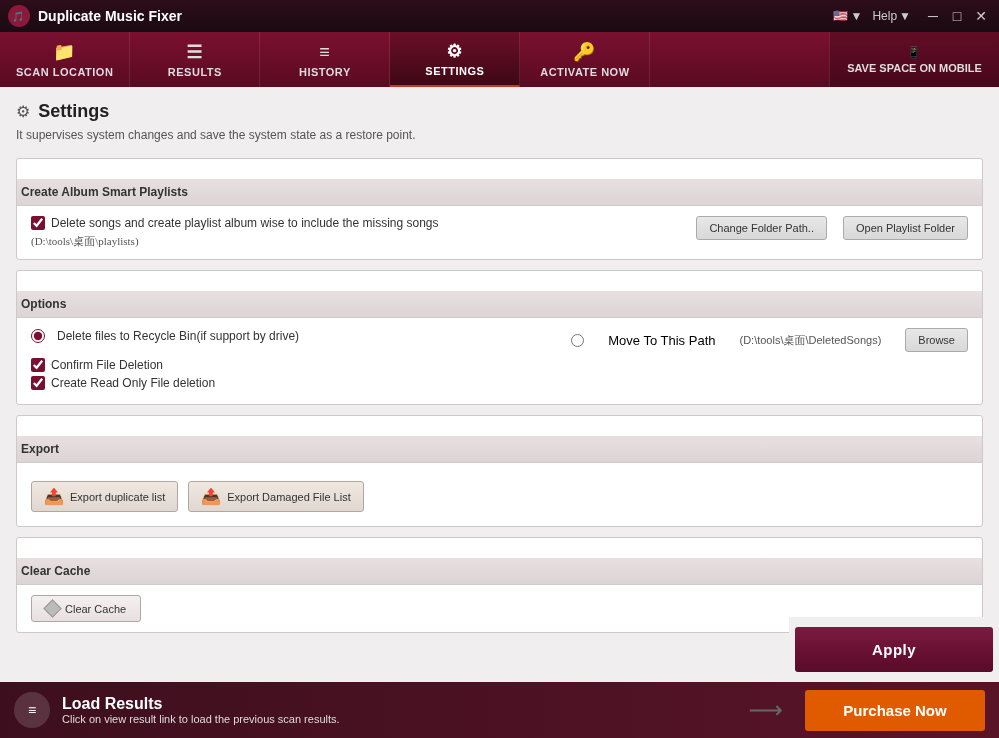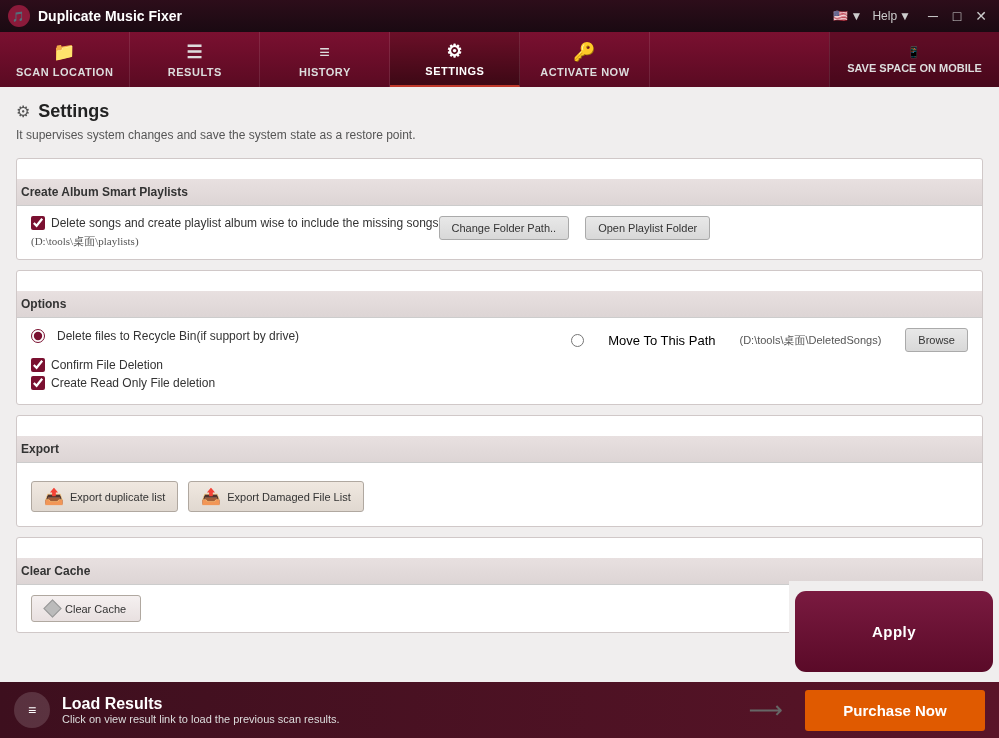--- a/index.html
+++ b/index.html
@@ -217,22 +217,22 @@
       bottom: 56px;
       right: 0;
       width: 210px;
       padding: 10px 6px;
       background: #f0eeee;
     }
     .btn-apply {
       width: 100%;
       background: linear-gradient(to bottom, #7a1a40, #5a0a28);
       border: none;
-      border-radius: 11px;
-      padding: 32px;
+      border-radius: 3px;
+      padding: 14px;
       color: white;
       font-size: 15px;
       font-weight: 600;
       cursor: pointer;
       letter-spacing: 0.5px;
     }
 
     
     .footer-bar {
       position: absolute;
@@ -348,21 +348,21 @@
 
     <div class="page-header">
       <span class="gear-icon">⚙</span>
       <span class="page-title">Settings</span>
     </div>
     <div class="page-subtitle">It supervises system changes and save the system state as a restore point.</div>
 
     <div class="section-panel">
       <div class="section-header">Create Album Smart Playlists</div>
       <div class="section-body">
-        <div style="display:flex; align-items:flex-start; justify-content:flex-start;">
+        <div style="display:flex; align-items:flex-start; justify-content:space-between;">
           <div>
             <div class="checkbox-row">
               <input type="checkbox" id="chk-playlist" checked="" style="">
               <label for="chk-playlist">Delete songs and create playlist album wise to include the missing songs</label>
             </div>
             <div class="folder-path-text">(D:\tools\桌面\playlists)</div>
           </div>
           <div class="folder-btns">
             <button class="btn-gray">Change Folder Path..</button>
             <button class="btn-gray">Open Playlist Folder</button>

